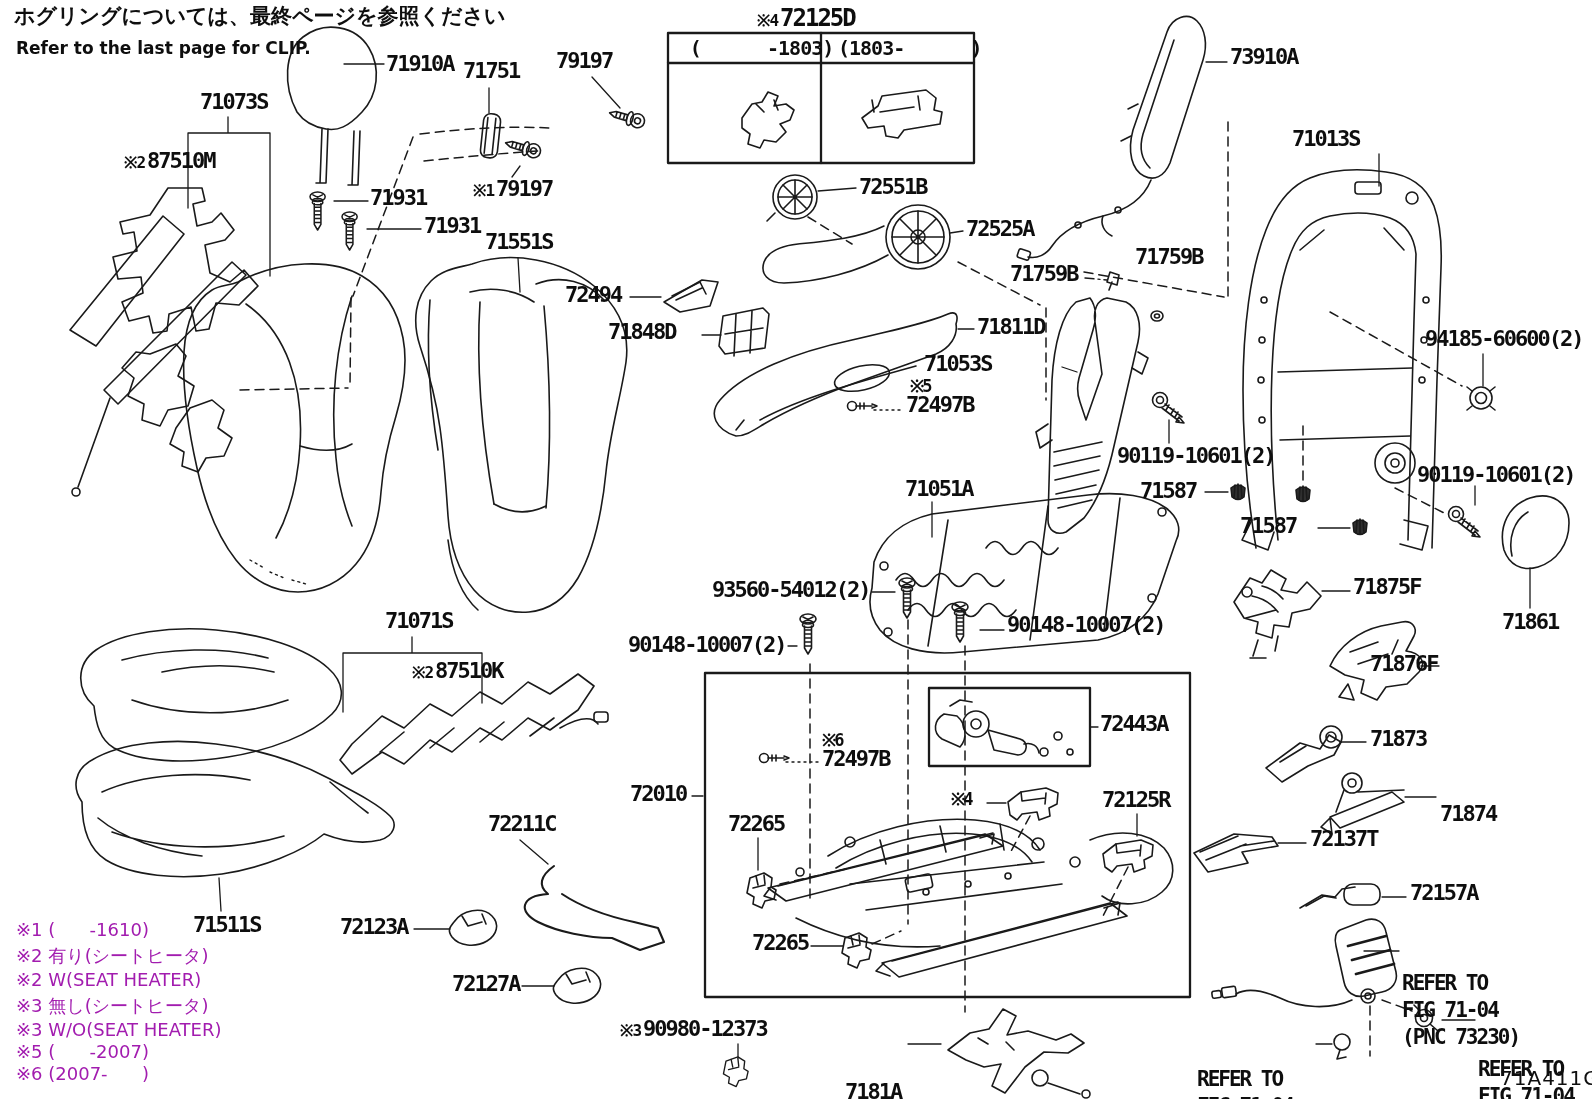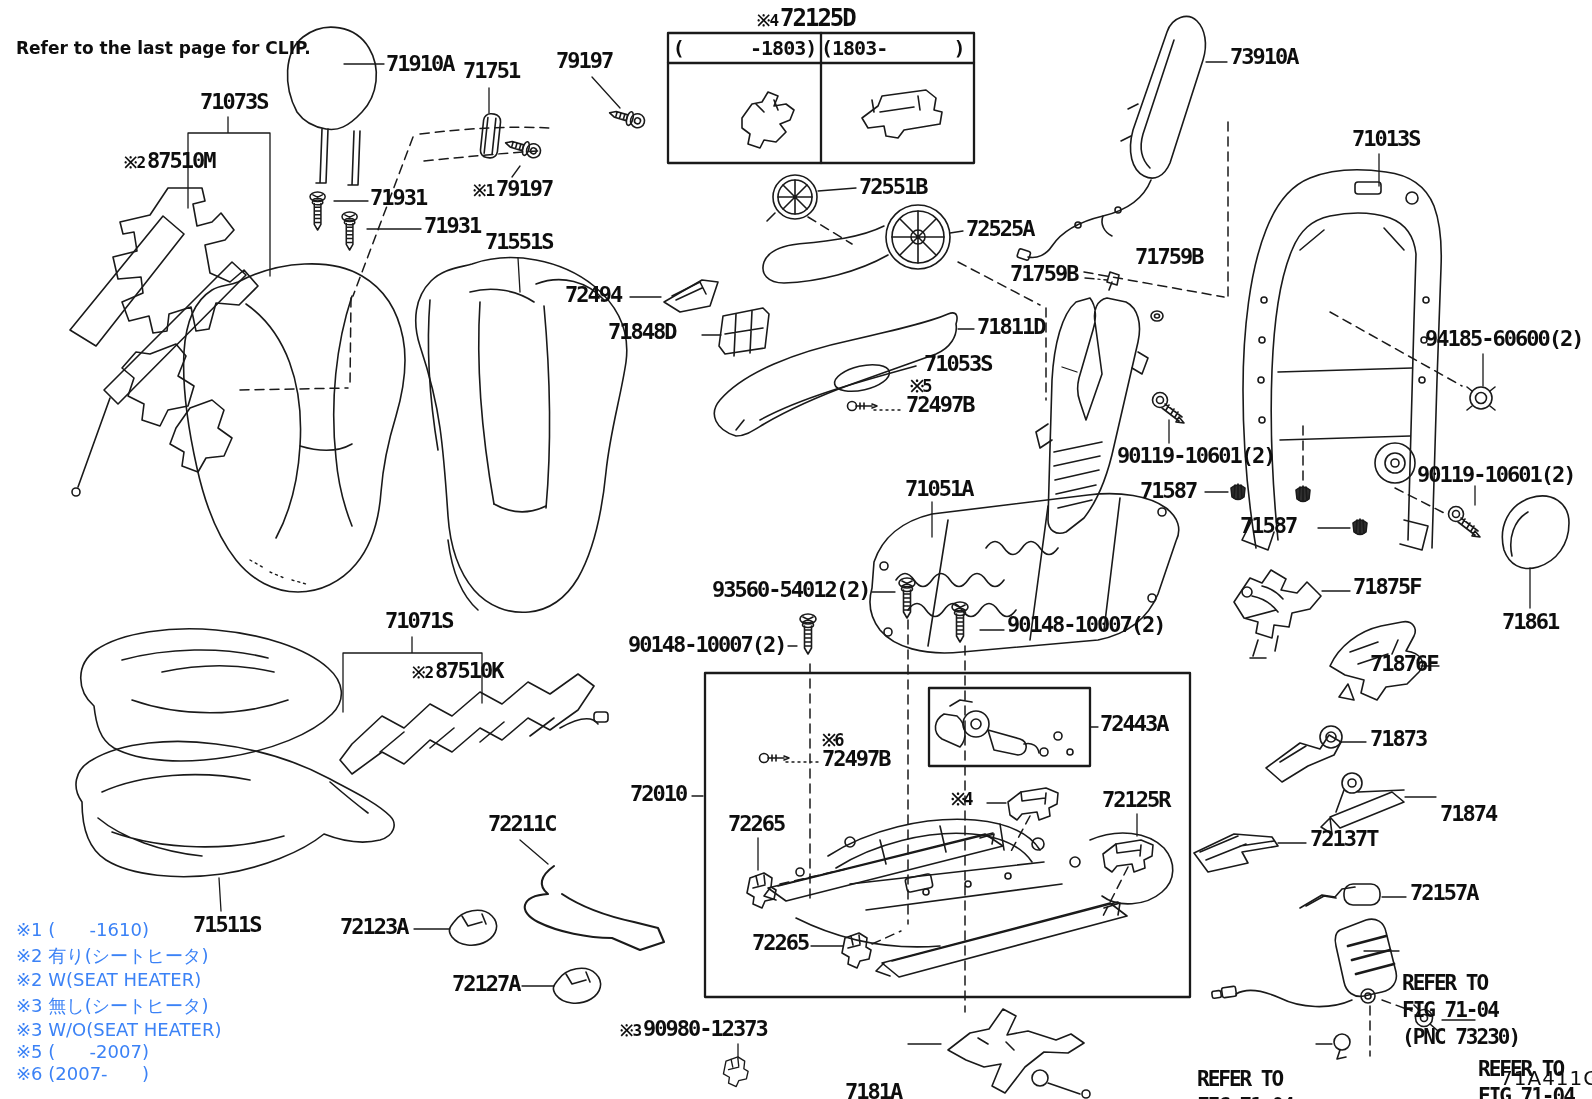--- a/index.html
+++ b/index.html
@@ -13,27 +13,27 @@
   #art .box{stroke-width:2.3;}
   #art .dash{stroke-dasharray:9 6;stroke-width:1.5;}
   #art .dot{stroke-dasharray:2 4;stroke-width:1.4;}
   #art .dashdot{stroke-dasharray:9 4 2 4;stroke-width:1.4;}
   #art .gm{fill:#2f2f2f;stroke:#1a1a1a;}
   #art .bold3{stroke-width:2.8;}
   .lbl{position:absolute;font-family:"DejaVu Sans Mono",monospace;font-weight:700;
        font-size:22px;line-height:1;letter-spacing:-2px;white-space:pre;color:#0e0e0e;}
   .mk{font-size:16px;letter-spacing:-1px;margin-right:2px;}
   .mkonly{font-size:17px;}
-  .hdr{font-size:20px;letter-spacing:-1px;text-align:center;}
+  .hdr{font-size:20px;letter-spacing:-1px;text-align:center;margin-left:17px;}
   .ttl{font-size:24px;}
   .ref{line-height:27px;font-size:21px;}
   .note-jp{font-family:"DejaVu Sans",sans-serif;font-weight:600;font-size:21px;letter-spacing:0;}
   .note-en{font-family:"DejaVu Sans",sans-serif;font-weight:700;font-size:17px;letter-spacing:0;}
   .leg{position:absolute;left:16px;font-family:"DejaVu Sans",sans-serif;font-size:18px;
-       font-weight:500;white-space:pre;color:#3b82f6;}
+       font-weight:500;white-space:pre;color:#a21caf;}
   .code{font-family:"DejaVu Sans",sans-serif;font-weight:400;font-size:20px;letter-spacing:1px;}
 </style>
 </head>
 <body>
 
 <div id="stage">
 
 <svg id="art" width="1592" height="1099" viewBox="0 0 1592 1099">
   <defs>
     <g id="screwV">
@@ -390,37 +390,38 @@
       M420,134 C470,128 512,126 550,128 M424,161 C464,157 504,153 538,151
       M808,217 L852,244 M958,262 L1040,305 M1046,308 L1046,400
       M1228,122 L1228,300 M1084,272 L1224,297
       M1330,312 L1462,386 M1303,426 L1303,480 M1395,488 L1446,514
       M908,620 L908,924 M810,664 L810,898 M965,646 L965,1012
       M780,884 L846,869 M872,944 L901,931 M1030,816 L1009,855 M1128,867 L1103,916
       M1382,1000 L1412,1011 M1370,1006 L1370,1056"></path>
   </g>
 </svg>
 
+<div class="lbl note-jp" style="left:14px;top:6px">ホグリングについては、最終ページを参照ください</div>
 <div class="lbl note-en" style="left:16px;top:40px">Refer to the last page for CLIP.</div>
 
 <div class="lbl" style="left:757px;top:6px"><span class="mk">※4</span><span class="ttl">72125D</span></div>
 <div class="lbl hdr" style="left:668px;top:38px;width:153px">(      -1803)</div>
 <div class="lbl hdr" style="left:821px;top:38px;width:134px">(1803-      )</div>
 
 <div class="lbl" style="left:386px;top:53px">71910A</div>
 <div class="lbl" style="left:463px;top:60px">71751</div>
 <div class="lbl" style="left:556px;top:50px">79197</div>
 <div class="lbl" style="left:200px;top:91px">71073S</div>
 <div class="lbl" style="left:124px;top:150px"><span class="mk">※2</span><span>87510M</span></div>
 <div class="lbl" style="left:473px;top:178px"><span class="mk">※1</span><span>79197</span></div>
 <div class="lbl" style="left:370px;top:187px">71931</div>
 <div class="lbl" style="left:424px;top:215px">71931</div>
 <div class="lbl" style="left:485px;top:231px">71551S</div>
 <div class="lbl" style="left:1230px;top:46px">73910A</div>
-<div class="lbl" style="left:1352px;top:128px">71013S</div>
+<div class="lbl" style="left:1292px;top:128px">71013S</div>
 <div class="lbl" style="left:859px;top:176px">72551B</div>
 <div class="lbl" style="left:966px;top:218px">72525A</div>
 <div class="lbl" style="left:1010px;top:263px">71759B</div>
 <div class="lbl" style="left:1135px;top:246px">71759B</div>
 <div class="lbl" style="left:565px;top:284px">72494</div>
 <div class="lbl" style="left:608px;top:321px">71848D</div>
 <div class="lbl" style="left:977px;top:316px">71811D</div>
 <div class="lbl" style="left:924px;top:353px">71053S</div>
 <div class="lbl" style="left:1425px;top:328px">94185-60600(2)</div>
 <div class="lbl mkonly" style="left:910px;top:378px">※5</div>

